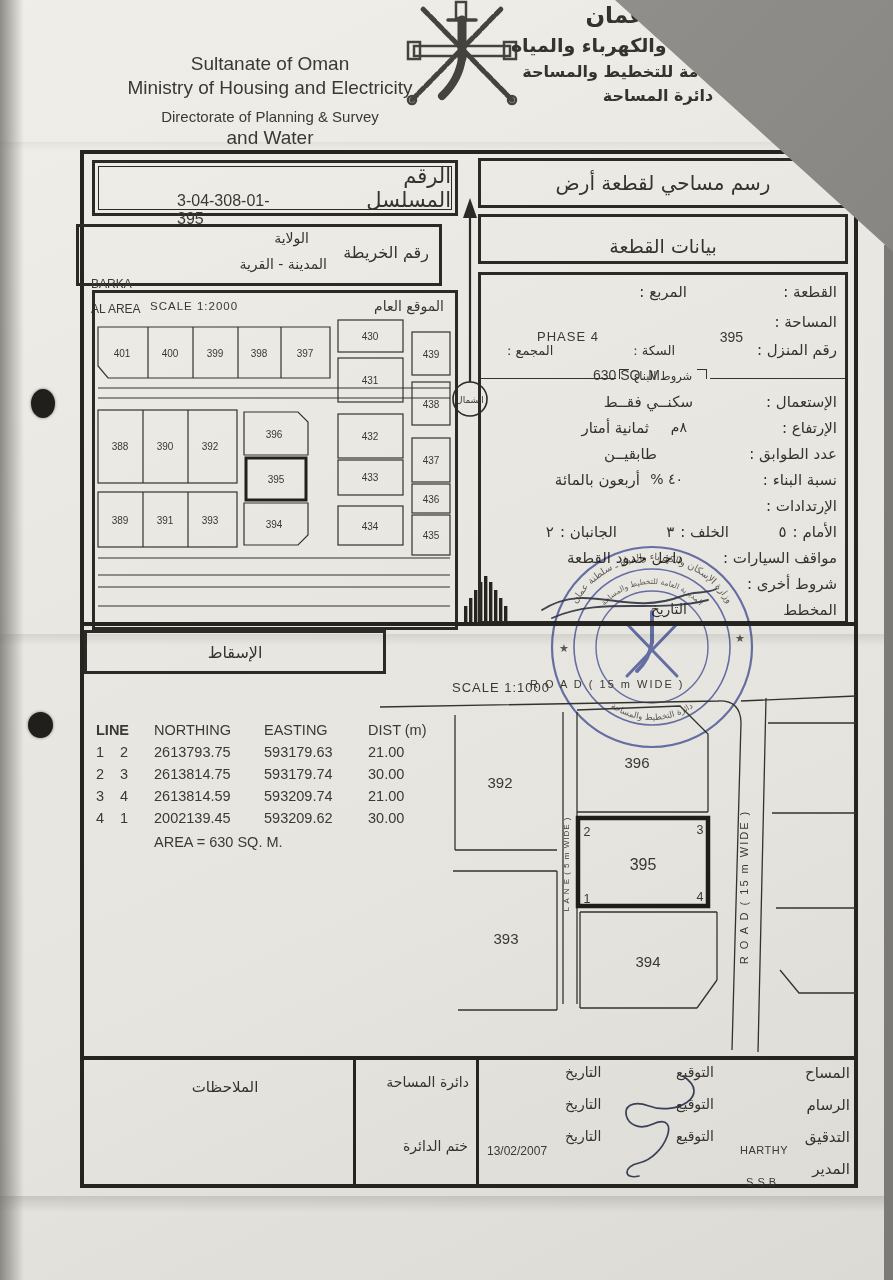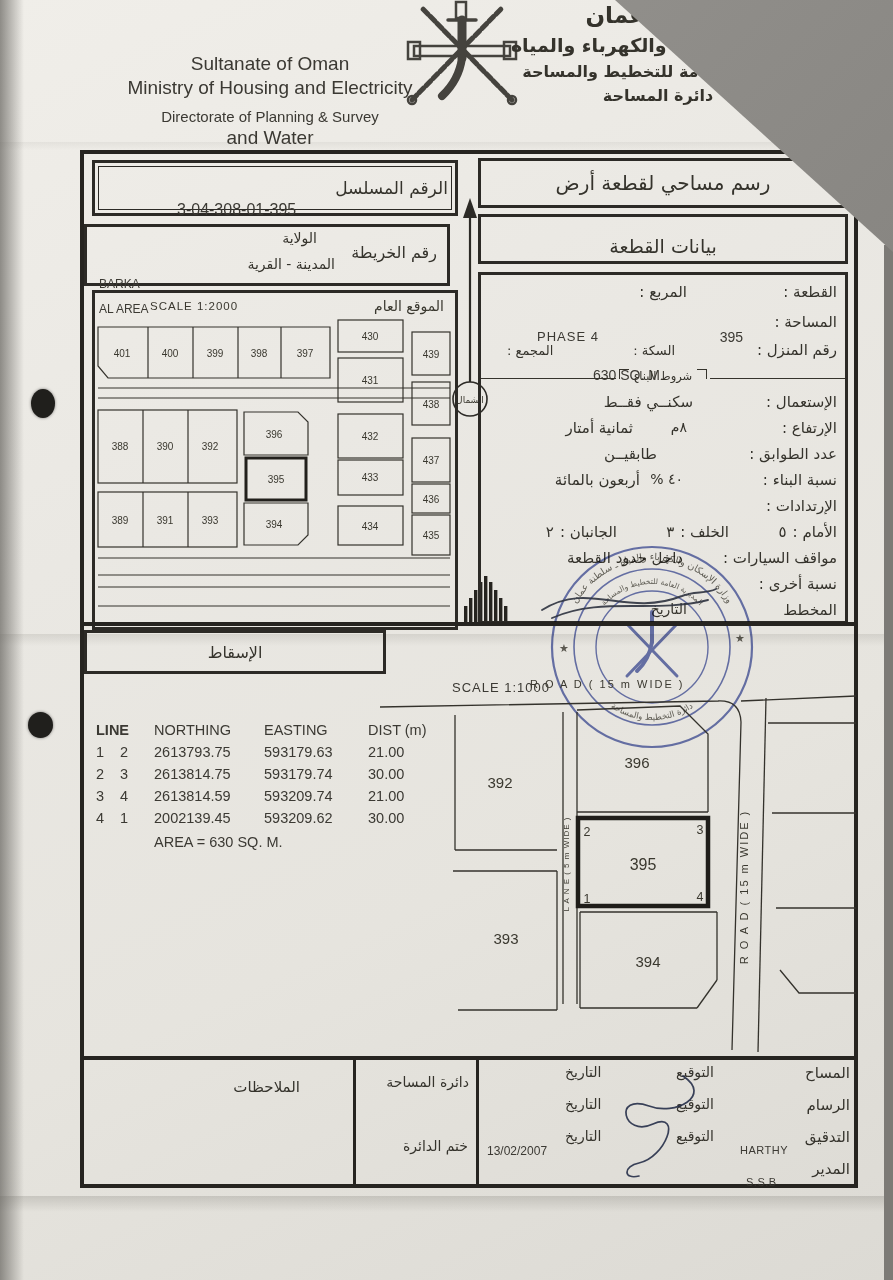--- a/index.html
+++ b/index.html
@@ -60,29 +60,29 @@
     <div style="font-size:19px;font-weight:bold;margin-top:4px;">وزارة الإسكان والكهرباء والمياه</div>
     <div style="font-size:16px;font-weight:bold;margin-top:6px;">المديرية العامة للتخطيط والمساحة</div>
     <div style="font-size:16px;font-weight:bold;margin-top:4px;">دائرة المساحة</div>
   </div>
 
   <div class="abs bx4" style="left:80px;top:150px;width:770px;height:1030px;"></div>
 
   <div class="abs bx" style="left:92px;top:160px;width:360px;height:50px;">
     <div class="abs" style="left:3px;top:3px;right:3px;bottom:3px;border:1.5px solid #2c2a26;display:flex;align-items:center;gap:36px;">
       <span class="lt" style="font-size:16px;margin-left:78px;">3-04-308-01-395</span>
-      <span class="ar" style="font-size:17px;margin-right:auto;margin-left:3px;order:2;">الرقم المسلسل</span>
+      <span class="ar" style="font-size:21px;margin-right:auto;margin-left:3px;order:2;">الرقم المسلسل</span>
     </div>
   </div>
 
   <div class="abs bx ctr" style="left:478px;top:158px;width:364px;height:44px;">
     <span class="ar" style="font-size:20px;">رسم مساحي لقطعة أرض</span>
   </div>
 
-  <div class="abs bx" style="left:84px;top:224px;width:360px;height:56px;">
+  <div class="abs bx" style="left:76px;top:224px;width:360px;height:56px;">
     <span class="abs ar" style="right:10px;top:16px;font-size:16px;">رقم الخريطة</span>
     <span class="abs ar" style="right:130px;top:3px;font-size:14px;">الولاية</span>
     <span class="abs ar" style="right:112px;top:29px;font-size:14px;">المدينة - القرية</span>
     <span class="abs lt" style="left:12px;top:6px;font-size:12px;">BARKA</span>
     <span class="abs lt" style="left:12px;top:31px;font-size:12px;">AL AREA</span>
   </div>
 
   <div class="abs bx ctr" style="left:478px;top:214px;width:364px;height:44px;">
     <span class="ar" style="font-size:19px;margin-top:14px;">بيانات القطعة</span>
   </div>
@@ -191,21 +191,21 @@
       <span class="ar" style="font-size:11.5px;margin:0 2px;">شروط البناء</span>
       <span class="bracket bkl"></span>
       <div class="cond-line"></div>
     </div>
 
     <span class="abs ar" style="right:8px;top:118px;font-size:15px;">الإستعمال :</span>
     <span class="abs ar" style="right:152px;top:118px;font-size:15px;">سكنــي فقــط</span>
 
     <span class="abs ar" style="right:8px;top:144px;font-size:15px;">الإرتفاع :</span>
     <span class="abs ar" style="right:158px;top:144px;font-size:14px;">٨م</span>
-    <span class="abs ar" style="right:212px;top:144px;font-size:15px;">ثمانية أمتار</span>
+    <span class="abs ar" style="right:196px;top:144px;font-size:15px;">ثمانية أمتار</span>
 
     <span class="abs ar" style="right:8px;top:170px;font-size:15px;">عدد الطوابق :</span>
     <span class="abs ar" style="right:188px;top:170px;font-size:15px;">طابقيــن</span>
 
     <span class="abs ar" style="right:8px;top:196px;font-size:15px;">نسبة البناء :</span>
     <span class="abs ar" style="right:162px;top:196px;font-size:14px;">٤٠ %</span>
     <span class="abs ar" style="right:205px;top:196px;font-size:15px;">أربعون بالمائة</span>
 
     <span class="abs ar" style="right:8px;top:222px;font-size:15px;">الإرتدادات :</span>
 
@@ -218,21 +218,21 @@
       <span>٣</span>
     </div>
     <div class="abs ar" style="right:228px;top:248px;font-size:15px;display:flex;gap:6px;">
       <span>الجانبان :</span>
       <span>٢</span>
     </div>
 
     <span class="abs ar" style="right:8px;top:274px;font-size:15px;">مواقف السيارات :</span>
     <span class="abs ar" style="right:162px;top:274px;font-size:15px;">داخل حدود القطعة</span>
 
-    <span class="abs ar" style="right:8px;top:300px;font-size:15px;">نسبة أخرى :</span>
+    <span class="abs ar" style="right:8px;top:300px;font-size:15px;">شروط أخرى :</span>
 
     <span class="abs ar" style="right:8px;top:326px;font-size:15px;">المخطط</span>
     <span class="abs ar" style="right:158px;top:326px;font-size:14px;">التاريخ</span>
   </div>
 
   <svg class="abs" style="left:545px;top:540px;mix-blend-mode:multiply;" width="215" height="215" viewBox="0 0 215 215">
     <defs>
       <path id="rTop" d="M 20 107 A 87 87 0 0 1 194 107"></path>
       <path id="rMid" d="M 44 107 A 63 63 0 0 1 170 107"></path>
       <path id="rBot" d="M 34 107 A 73 73 0 0 0 180 107"></path>
@@ -348,21 +348,21 @@
       <text x="620" y="182" font-size="12.5">3</text>
       <text x="507" y="251" font-size="12.5">1</text>
       <text x="620" y="249" font-size="12.5">4</text>
     </g>
   </svg>
 
   <div class="abs" style="left:80px;top:1056px;width:778px;height:4px;background:#262420;"></div>
   <div class="abs" style="left:353px;top:1056px;width:3px;height:128px;background:#262420;"></div>
   <div class="abs" style="left:476px;top:1056px;width:3px;height:128px;background:#262420;"></div>
 
-  <span class="abs ar" style="left:150px;top:1078px;width:150px;font-size:15px;">الملاحظات</span>
+  <span class="abs ar" style="left:150px;top:1078px;width:150px;text-align:center;font-size:15px;">الملاحظات</span>
   <span class="abs ar" style="left:365px;top:1074px;width:104px;text-align:right;font-size:14px;">دائرة المساحة</span>
   <span class="abs ar" style="left:368px;top:1138px;width:100px;text-align:right;font-size:14px;">ختم الدائرة</span>
 
   <span class="abs ar" style="right:43px;top:1064px;font-size:15px;">المساح</span>
   <span class="abs ar" style="right:43px;top:1096px;font-size:15px;">الرسام</span>
   <span class="abs ar" style="right:43px;top:1128px;font-size:15px;">التدقيق</span>
   <span class="abs ar" style="right:43px;top:1160px;font-size:15px;">المدير</span>
 
   <span class="abs lt" style="left:740px;top:1100px;font-size:11px;letter-spacing:.5px;">HARTHY</span>
   <span class="abs lt" style="left:746px;top:1132px;font-size:11px;letter-spacing:.5px;">S.S.B</span>

